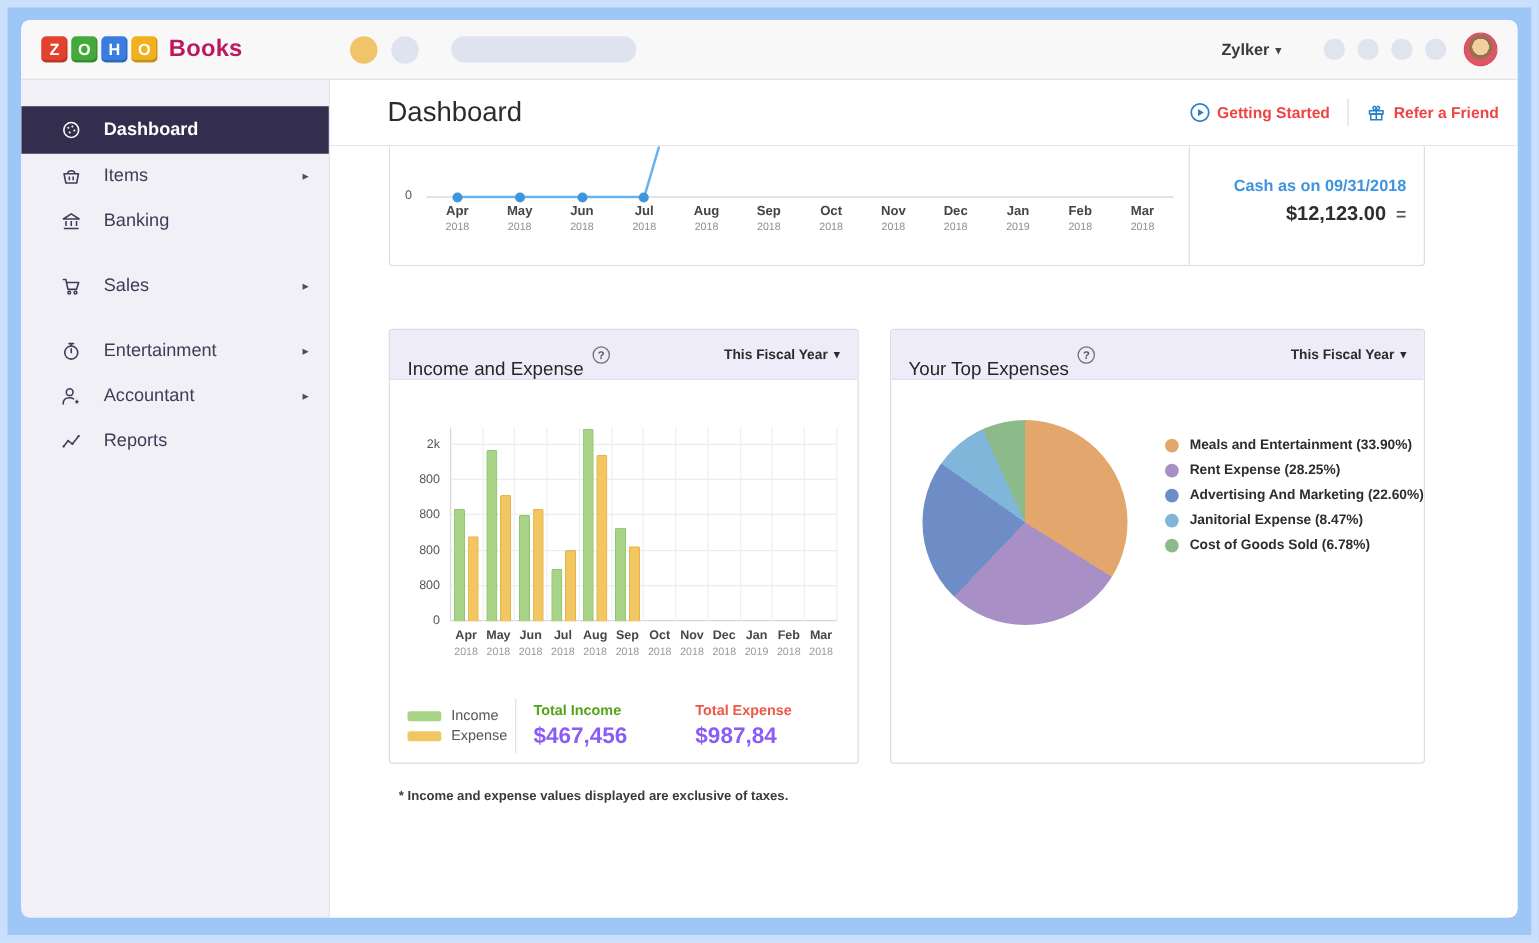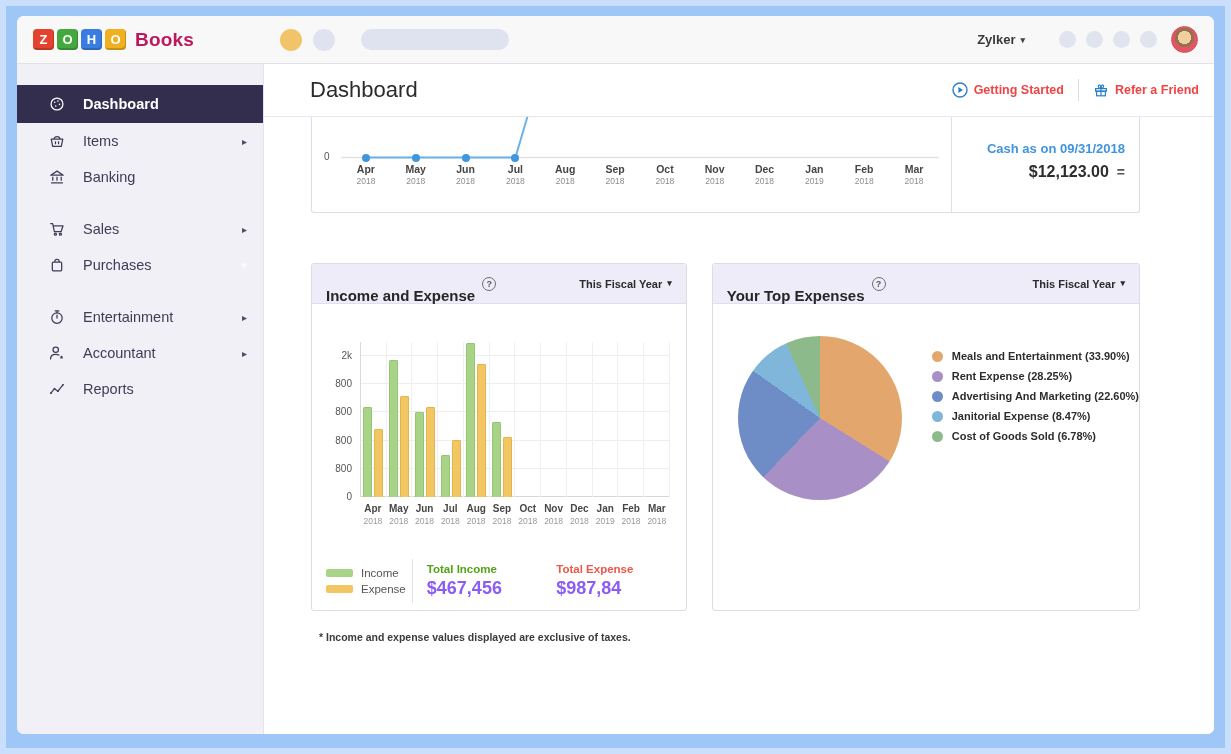--- a/index.html
+++ b/index.html
@@ -60,21 +60,21 @@
   .cf-month .y { font-size:8.5px; color:#8d8d8d; }
   .cf-cash { width:188px; border-left:1px solid #dfdee9; padding:24px 14px 0 0; text-align:right; flex:none; }
   .cf-cash-title { font-size:13px; font-weight:600; color:#3f94df; }
   .cf-cash-val { margin-top:7px; font-size:16px; font-weight:600; color:#2e2e2e; }
   .cf-cash-val .eq { font-size:14px; font-weight:700; color:#555; margin-left:8px; }
 
   
   .cards-row { margin:50px 74px 0 47px; display:flex; gap:25px; }
   .card { flex:1; height:348px; border:1px solid #dcdbe6; border-radius:3px; display:flex; flex-direction:column; background:#fff; }
   .card-header { height:40px; background:#edecf8; border-bottom:1px solid #e0dfee; border-radius:3px 3px 0 0; display:flex; align-items:center; padding:0 14px; flex:none; }
-  .card-title { font-size:15px; font-weight:700; color:#262626;margin-top:24px; }
+  .card-title { font-size:15px; font-weight:400; color:#262626;margin-top:24px; }
   .help-circle { width:14px; height:14px; border:1px solid #6d6d6d; border-radius:50%; font-size:9px; font-weight:700; color:#555; display:inline-flex; align-items:center; justify-content:center; margin-left:7px; }
   .card-period { margin-left:auto; font-size:11px; font-weight:700; color:#2b2b2b; display:flex; align-items:flex-start; cursor:pointer; }
   .card-period .caret { font-size:9px; margin-left:5px; }
   .card-body { flex:1; position:relative; min-height:0; }
 
   
   .ie-ylabel { position:absolute; width:36px; text-align:right; font-size:10px; color:#555; }
   .ie-plot { position:absolute; left:48px; right:16px; top:38px; height:155px; border-left:1px solid #d8d8de; }
   .ie-grid { position:absolute; left:0; right:0; height:1px; background:#ececf1; }
   .ie-grid.axis { background:#d5d5dc; }
@@ -178,30 +178,20 @@
           <span class="sb-icon">
             <svg viewBox="0 0 20 20" fill="none" stroke="currentColor" stroke-width="1.4" stroke-linecap="round" stroke-linejoin="round">
               <path d="M3 4 H5.2 L7.1 12.8 H14.6 L16.6 6.6 H6.2"></path>
               <circle cx="8.2" cy="15.7" r="1.2"></circle>
               <circle cx="13.8" cy="15.7" r="1.2"></circle>
             </svg>
           </span>
           <span class="sb-label">Sales</span>
           <span class="sb-chev">▸</span>
         </div>
-        <div class="sb-item">
-          <span class="sb-icon">
-            <svg viewBox="0 0 20 20" fill="none" stroke="currentColor" stroke-width="1.4" stroke-linejoin="round">
-              <rect x="4.8" y="6.8" width="10.4" height="9.6" rx="1"></rect>
-              <path d="M7.6 6.8 V5.9 C7.6 2.9 12.4 2.9 12.4 5.9 V6.8"></path>
-            </svg>
-          </span>
-          <span class="sb-label">Purchases</span>
-          <span class="sb-chev faint">▾</span>
-        </div>
         <div class="sb-item gap">
           <span class="sb-icon">
             <svg viewBox="0 0 20 20" fill="none" stroke="currentColor" stroke-width="1.4" stroke-linecap="round">
               <circle cx="10" cy="11.2" r="5.8"></circle>
               <path d="M10 5.4 V3.6 M8 3.2 H12 M10 11.2 V7.9"></path>
             </svg>
           </span>
           <span class="sb-label">Entertainment</span>
           <span class="sb-chev">▸</span>
         </div>

